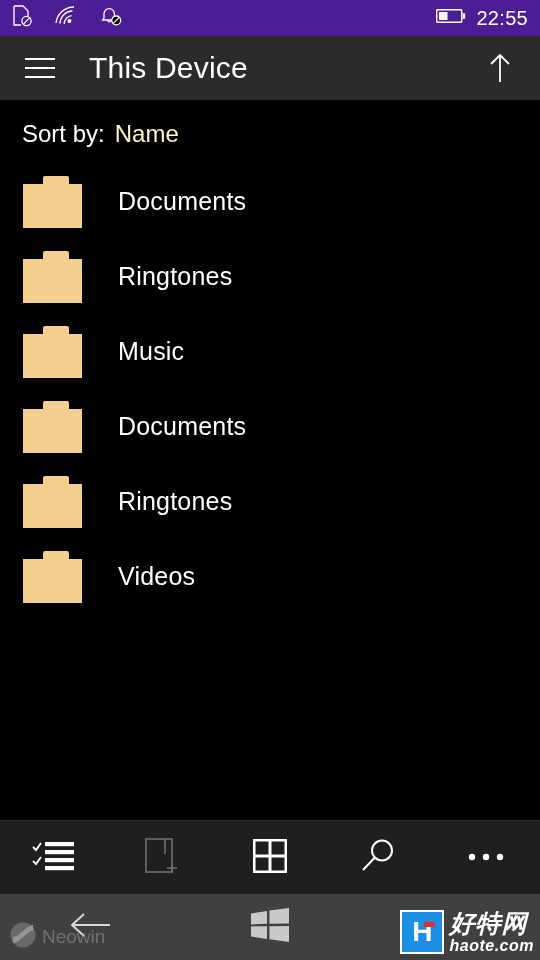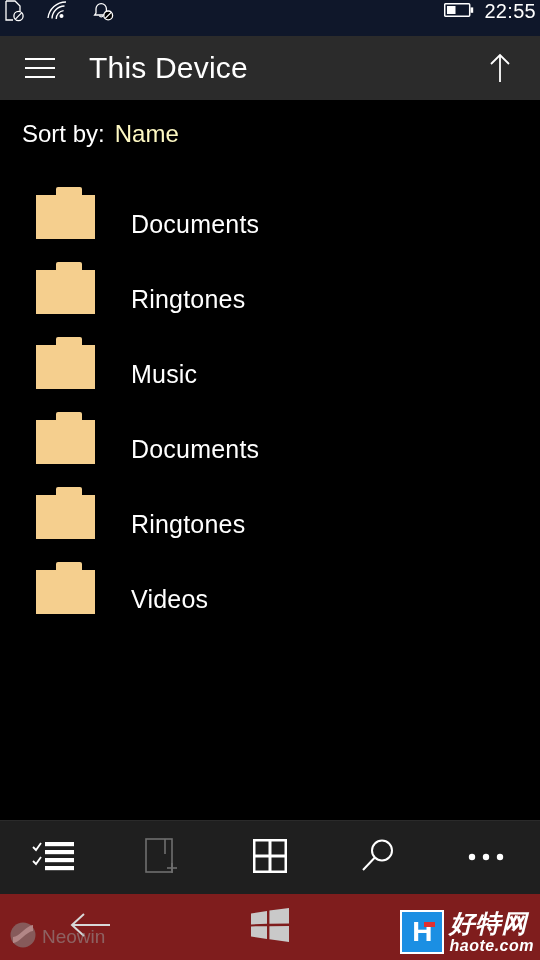--- a/index.html
+++ b/index.html
@@ -17,24 +17,24 @@
     width: 540px;
     height: 960px;
     background: #000000;
     display: flex;
     flex-direction: column;
   }
 
   
   #status-bar {
     height: 36px;
-    background: #0f172a;
-    display: flex;
-    align-items: flex-start;
-    padding: 0 4px;
+    background: #4c1d95;
+    display: flex;
+    align-items: center;
+    padding: 0 12px;
     flex: none;
   }
   #status-left {
     display: flex;
     align-items: center;
     gap: 22px;
   }
   #status-right {
     margin-left: auto;
     display: flex;
@@ -114,22 +114,22 @@
     font-size: 24px;
     cursor: pointer;
   }
 
   #folder-list {
     margin-top: 16px;
   }
   .list-item {
     height: 75px;
     display: flex;
-    align-items: flex-end;
-    padding-left: 36px;
+    align-items: center;
+    padding-left: 23px;
     cursor: pointer;
   }
   .folder-icon {
     width: 60px;
     height: 52px;
     position: relative;
     flex: none;
   }
   .folder-icon .tab {
     position: absolute;
@@ -170,21 +170,21 @@
     display: flex;
     align-items: center;
     justify-content: center;
     cursor: pointer;
   }
   .cmd-button.disabled { opacity: 0.45; }
 
   
   #nav-bar {
     height: 66px;
-    background: #7f1d1d;
+    background: #404040;
     display: flex;
     align-items: center;
     position: relative;
     flex: none;
   }
   .nav-button {
     flex: 1 1 0;
     height: 66px;
     display: flex;
     align-items: center;

